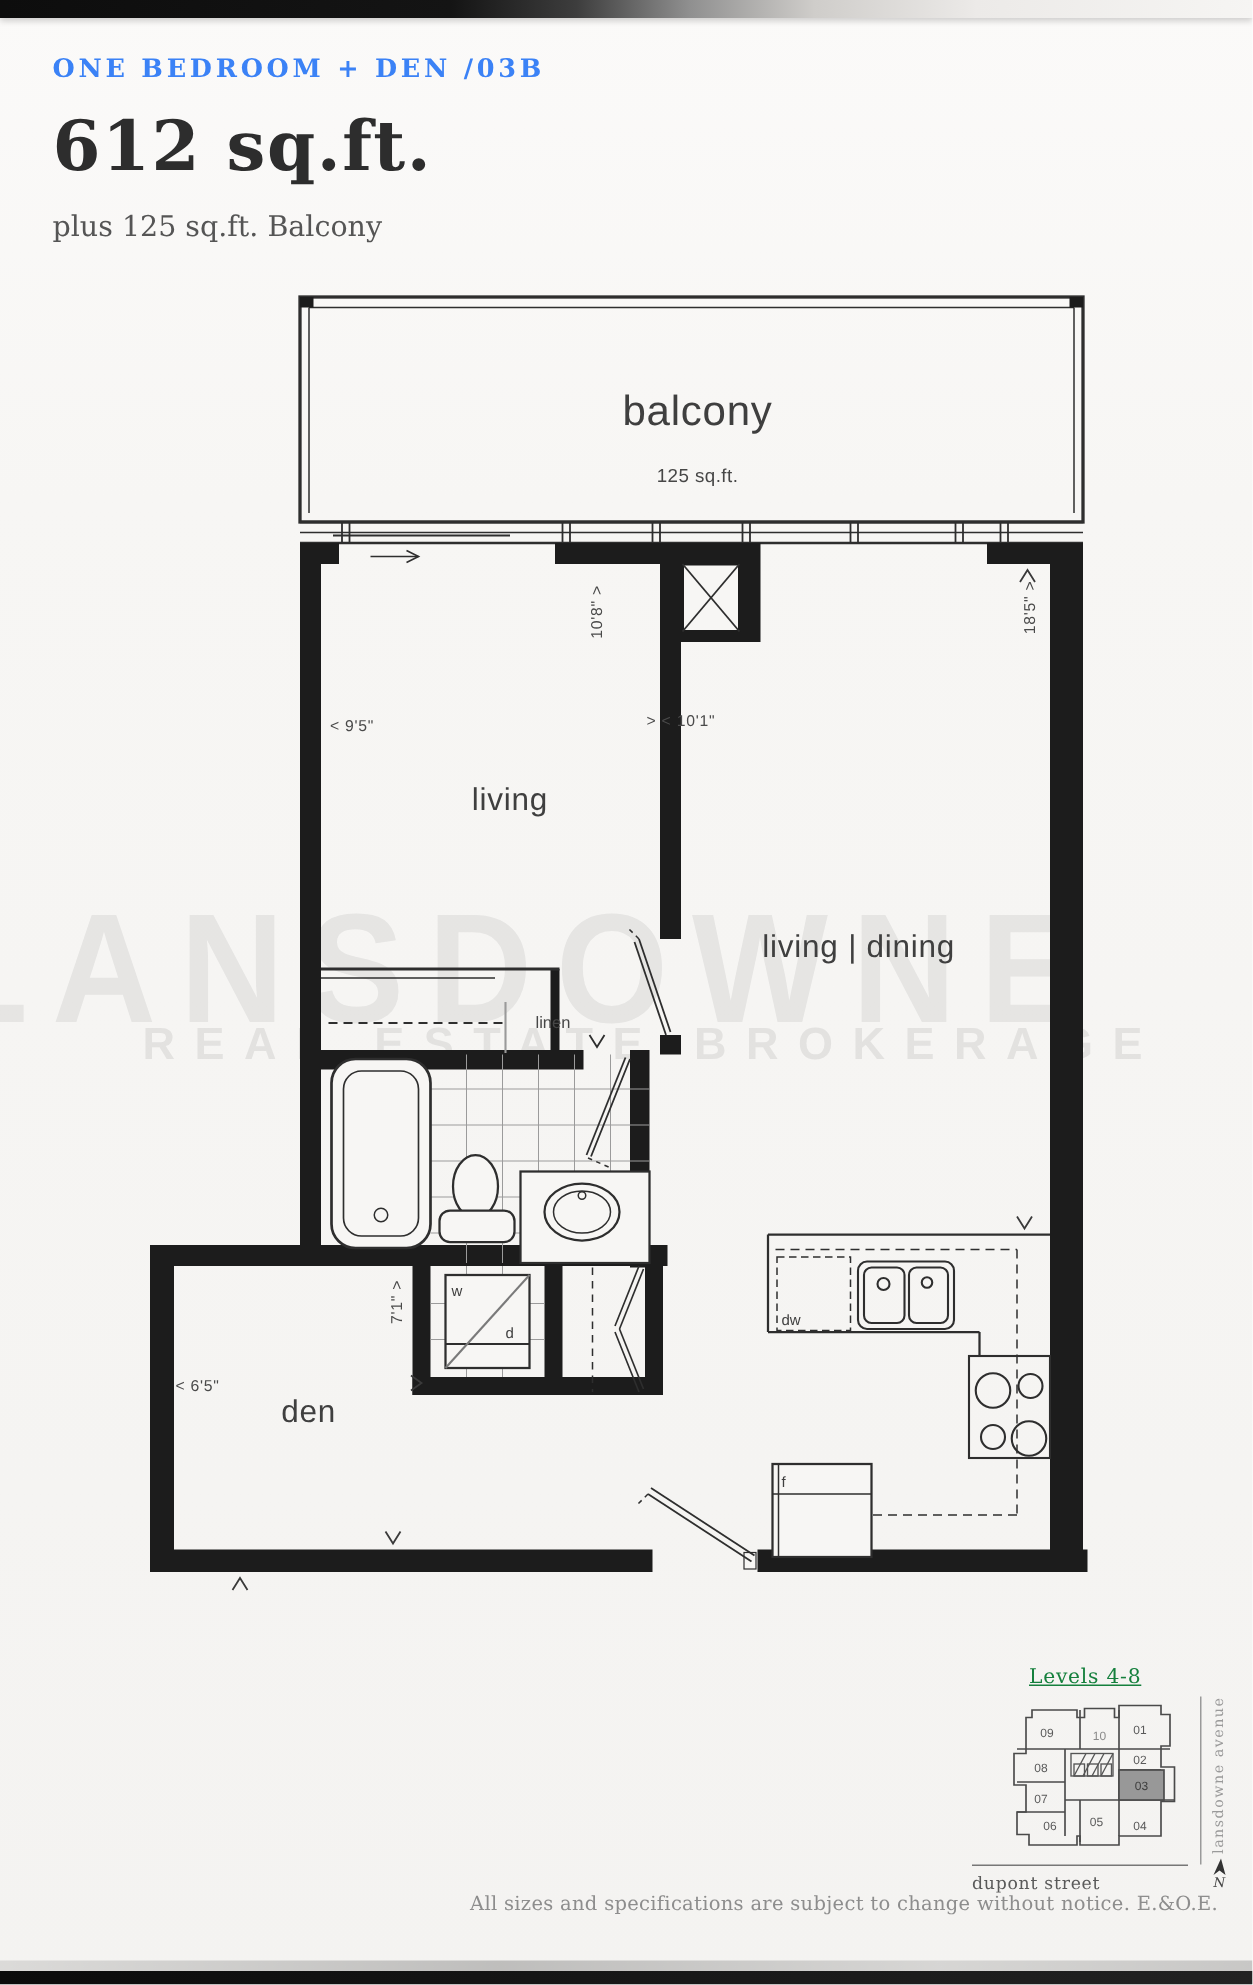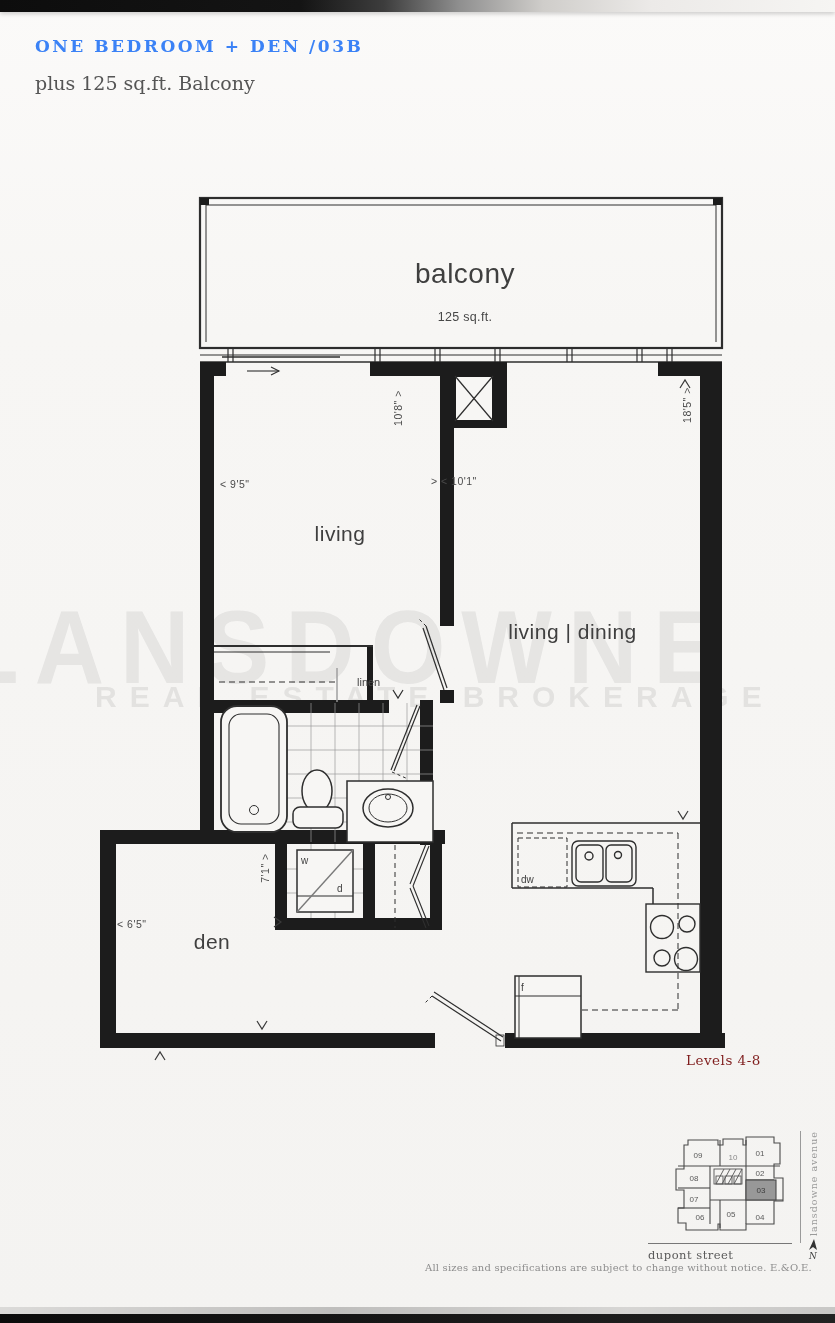--- a/index.html
+++ b/index.html
@@ -33,49 +33,50 @@
   #plan{position:absolute;left:95px;top:190px;width:640px;height:880px;z-index:2;}
   #plan svg{position:absolute;left:0;top:0;}
   .room-label{position:absolute;font-size:21px;font-weight:400;color:#3f3f3f;
     letter-spacing:.5px;text-align:center;z-index:3;}
   .sub-label{font-size:12.5px;color:#474747;margin-top:20px;letter-spacing:.3px;}
   .tiny-label{position:absolute;font-size:11px;color:#464646;z-index:3;}
   .dim{position:absolute;font-size:10.5px;color:#4a4a4a;letter-spacing:.5px;
     white-space:nowrap;z-index:3;}
   .vdim{transform:rotate(-90deg);transform-origin:center;}
   
-  .keyplan-title{position:absolute;left:686px;top:1052px;font-family:"DejaVu Serif",serif;
-    font-size:13.5px;color:#7f1d1d;z-index:3;letter-spacing:.5px;}
+  .keyplan-title{position:absolute;left:686px;top:1110px;font-family:"DejaVu Serif",serif;
+    font-size:13.5px;color:#15803d;z-index:3;letter-spacing:.5px;text-decoration:underline;}
   #keyplan{position:absolute;left:648px;top:1128px;z-index:3;}
   .street-right-line{position:absolute;left:800px;top:1131px;width:1px;height:112px;background:#9a9a9a;z-index:3;}
   .street-right{position:absolute;left:758px;top:1178px;width:110px;font-family:"DejaVu Serif",serif;
     font-size:9.5px;color:#9a9a9a;letter-spacing:1px;transform:rotate(-90deg);transform-origin:center;
     text-align:center;z-index:3;white-space:nowrap;}
   .street-bottom-line{position:absolute;left:648px;top:1243px;width:144px;height:1px;background:#777;z-index:3;}
   .street-bottom{position:absolute;left:648px;top:1248px;width:144px;text-align:left;
     font-family:"DejaVu Serif",serif;font-size:11.5px;color:#5a5a5a;letter-spacing:.5px;z-index:3;}
   .north{position:absolute;left:806px;top:1238px;z-index:3;text-align:center;}
   .north svg{display:block;margin:0 auto;}
   .north-label{font-family:"DejaVu Serif",serif;font-style:italic;font-size:9px;color:#444;}
   .disclaimer{position:absolute;left:0px;top:1262px;width:812px;text-align:right;
-    font-family:"DejaVu Serif",serif;font-size:10px;color:#8d8d8d;letter-spacing:.2px;z-index:3;}
+    font-family:"DejaVu Serif",serif;font-size:13px;color:#8d8d8d;letter-spacing:.2px;z-index:3;}
 </style>
 </head>
 <body>
 
 <div class="scan-top"></div>
 <div class="scan-bottom-smudge"></div>
 <div class="scan-bottom"></div>
 
 <div class="wm wm1">LANSDOWNE</div>
 <div class="wm wm2">REAL ESTATE BROKERAGE</div>
 <div class="wm wm-side">condominiums</div>
 
 <div class="title-block">
   <div class="plan-code">ONE BEDROOM + DEN /03B</div>
+  <div class="plan-area">612 sq.ft.</div>
   <div class="plan-balcony-note">plus 125 sq.ft. Balcony</div>
 </div>
 
 <div id="plan">
   <svg width="640" height="880" viewBox="0 0 640 880">
 
     <g stroke="#2e2e2e" fill="none">
       <rect x="105" y="8" width="522" height="150" stroke-width="2.2"></rect>
       <line x1="111" y1="15" x2="621" y2="15" stroke-width="1"></line>
       <line x1="111" y1="15" x2="111" y2="152" stroke-width="1"></line>
@@ -260,21 +261,21 @@
       <polyline points="179,727 186,732 179,737"></polyline>
     </g>
   </svg>
 
   <div class="room-label" style="left:300px;top:68px;width:140px;">
     <div style="font-size:28px;">balcony</div>
     <div class="sub-label">125 sq.ft.</div>
   </div>
   <div class="room-label" style="left:185px;top:332px;width:120px;">living</div>
   <div class="room-label" style="left:400px;top:430px;width:155px;">living | dining</div>
-  <div class="room-label" style="left:82px;top:740px;width:70px;">den</div>
+  <div class="room-label" style="left:59px;top:740px;width:70px;text-align:right;">den</div>
   <div class="tiny-label" style="left:246px;top:486px;padding-left:16px;">linen</div>
 
   <div class="dim" style="left:125px;top:288px;">&lt; 9'5"</div>
   <div class="dim vdim" style="left:279px;top:212px;width:48px;text-align:center;">10'8" &gt;</div>
   <div class="dim" style="left:336px;top:285px;">&gt; &lt; 10'1"</div>
   <div class="dim vdim" style="left:568px;top:209px;width:48px;text-align:center;">18'5" &gt;</div>
   <div class="dim vdim" style="left:148px;top:672px;width:44px;text-align:center;">7'1" &gt;</div>
   <div class="dim" style="left:22px;top:728px;">&lt; 6'5"</div>
 </div>
 

